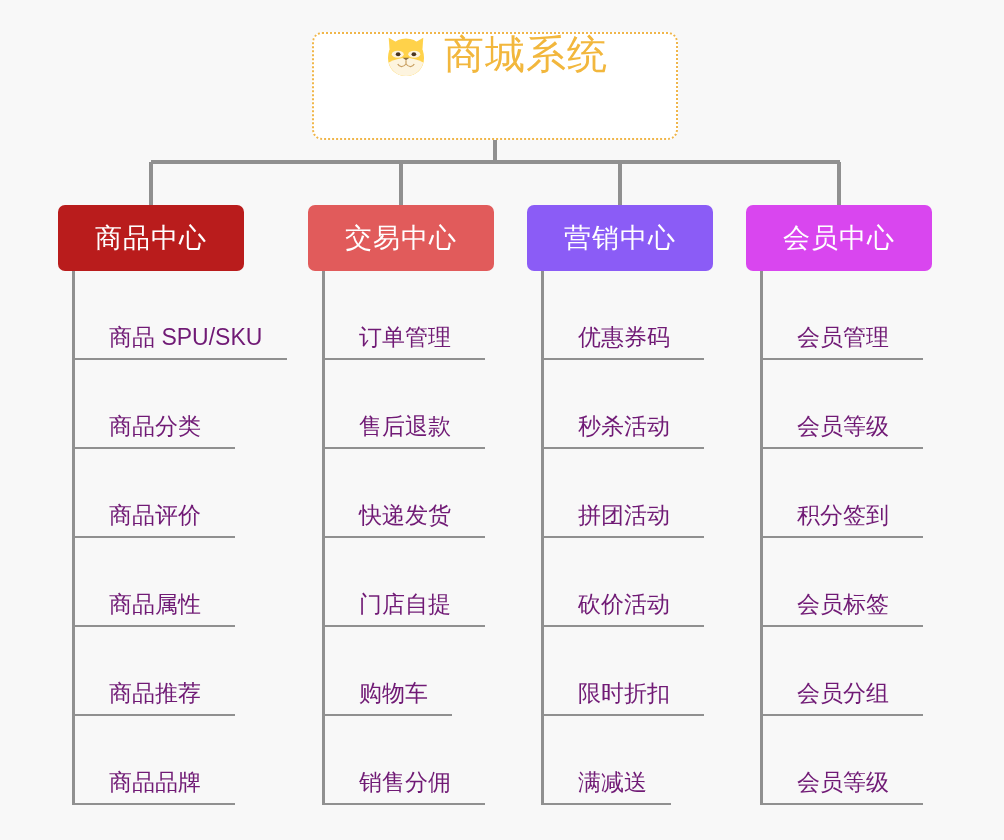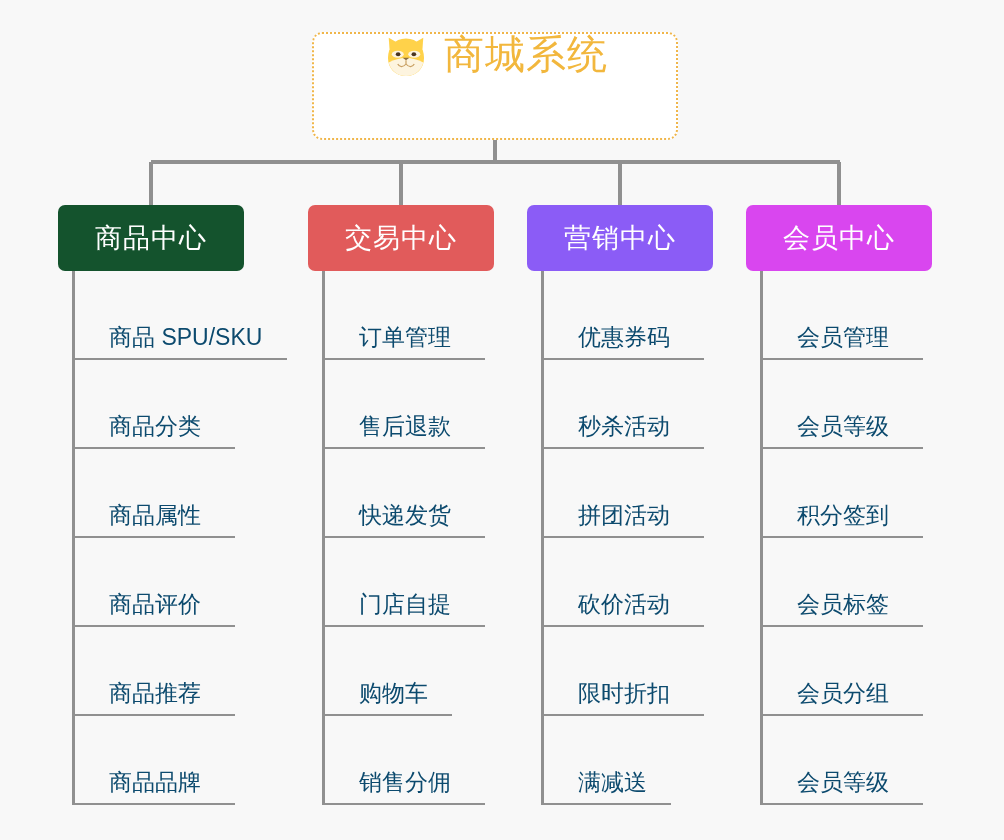--- a/index.html
+++ b/index.html
@@ -107,21 +107,21 @@
     height: 89px;
     box-sizing: border-box;
     display: flex;
     align-items: flex-end;
     padding-left: 34px;
     padding-bottom: 6px;
   }
   .leaf-label {
     font-size: 23px;
     line-height: 1.1;
-    color: #0c4a6e;
+    color: #701a75;
     white-space: nowrap;
     padding-bottom: 4px;
   }
   
   .leaf-item::after {
     content: "";
     position: absolute;
     left: -3px;
     bottom: 0;
     height: 2px;
@@ -168,35 +168,35 @@
 
     <path d="M151 162 L151 205" stroke="#909090" stroke-width="4" fill="none"></path>
     <path d="M401 162 L401 205" stroke="#909090" stroke-width="4" fill="none"></path>
     <path d="M620 162 L620 205" stroke="#909090" stroke-width="4" fill="none"></path>
     <path d="M839 162 L839 205" stroke="#909090" stroke-width="4" fill="none"></path>
   </svg>
 
   <div class="columns">
 
     <div class="column col-0">
-      <div class="cat-header" style="background:#14532d">
+      <div class="cat-header" style="background:#b91c1c">
         <span>商品中心</span>
       </div>
       <div class="leaf-list">
         <div class="leaf-item w-wide">
           <span class="leaf-label">商品 SPU/SKU</span>
         </div>
         <div class="leaf-item w-4">
           <span class="leaf-label">商品分类</span>
         </div>
         <div class="leaf-item w-4">
+          <span class="leaf-label">商品评价</span>
+        </div>
+        <div class="leaf-item w-4">
           <span class="leaf-label">商品属性</span>
-        </div>
-        <div class="leaf-item w-4">
-          <span class="leaf-label">商品评价</span>
         </div>
         <div class="leaf-item w-4">
           <span class="leaf-label">商品推荐</span>
         </div>
         <div class="leaf-item w-4">
           <span class="leaf-label">商品品牌</span>
         </div>
       </div>
     </div>
 

